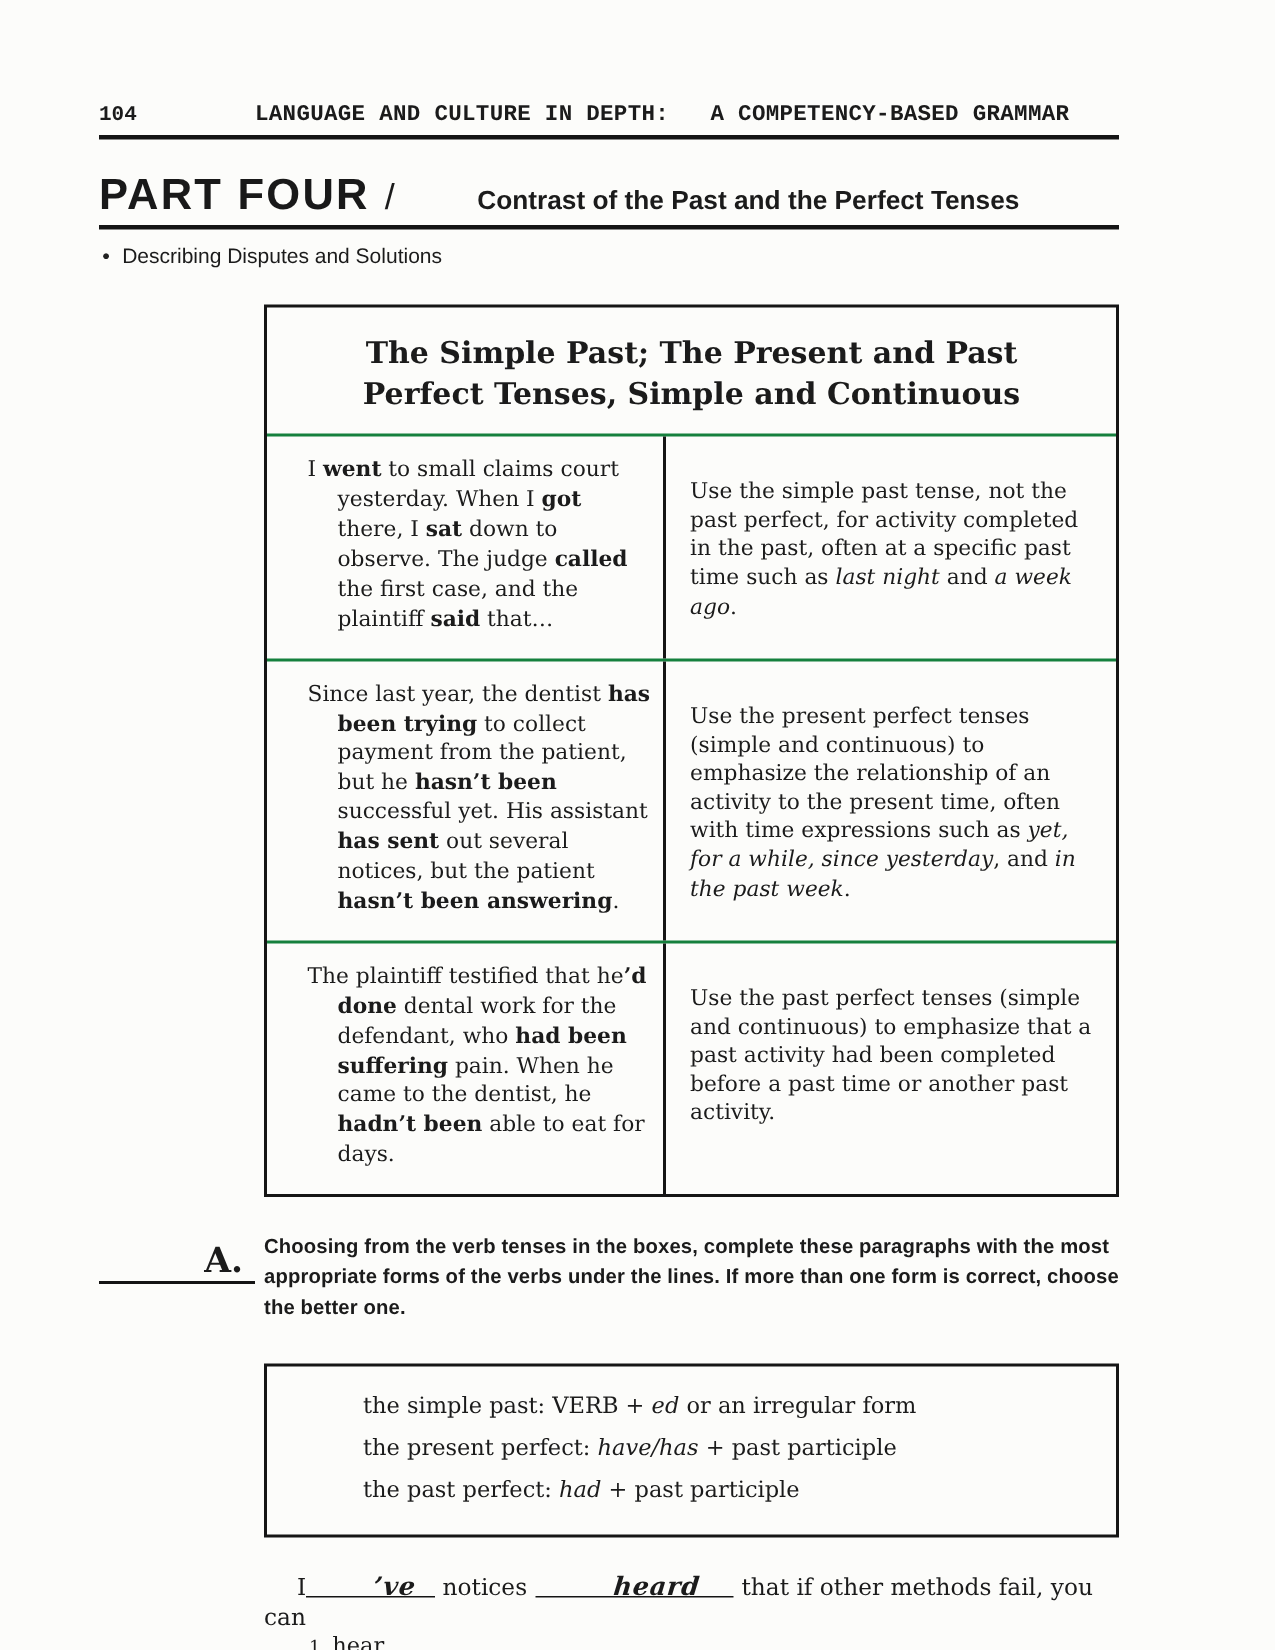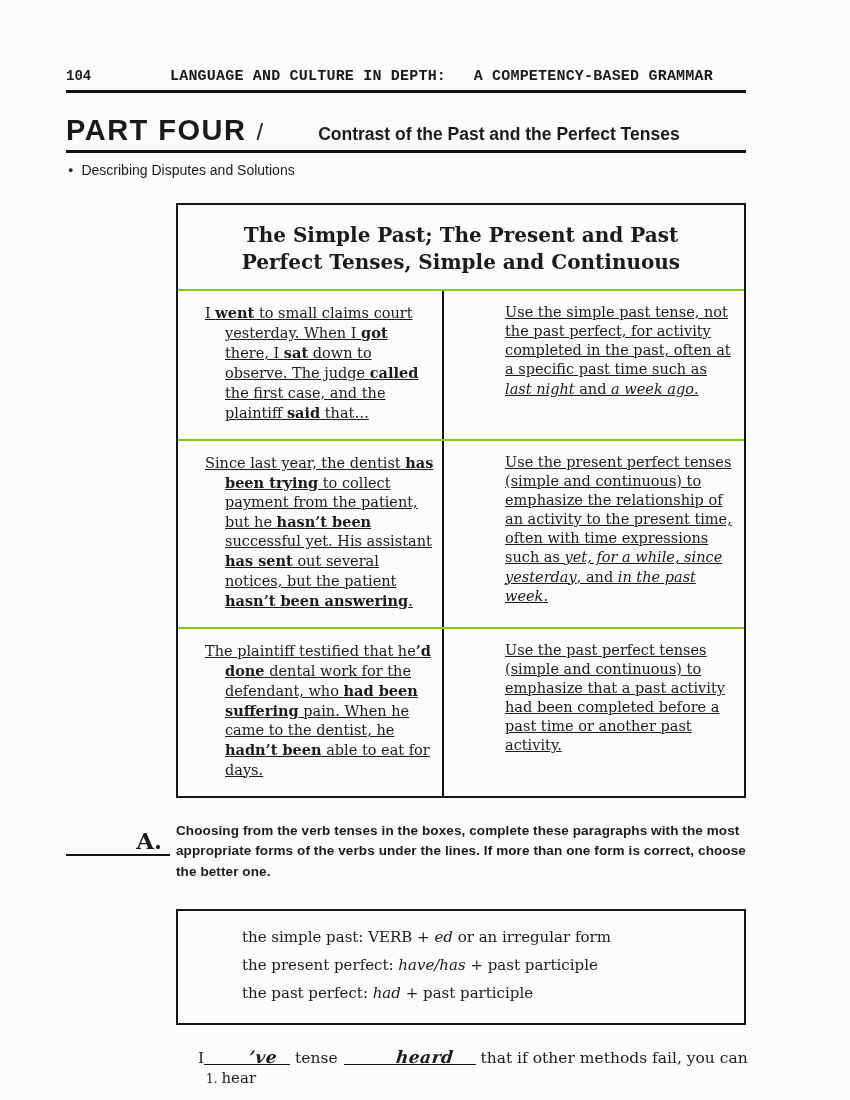--- a/index.html
+++ b/index.html
@@ -23,23 +23,23 @@
   .part-row{margin-top:21px;font-family:"Liberation Sans","DejaVu Sans",sans-serif;font-weight:bold;display:flex;align-items:baseline;}
   .part-label{font-size:29px;letter-spacing:1.5px;color:#191919;}
   .part-slash{font-size:24px;font-weight:normal;margin:0 8px 0 10px;}
   .part-title-text{font-size:17.5px;margin-left:47px;}
   .part-rule{height:3px;background:#141414;margin-top:3px;}
   .bullet-row{margin-top:9px;font-family:"Liberation Sans","DejaVu Sans",sans-serif;font-size:14px;display:flex;align-items:center;}
   .bullet-dot{font-size:9px;margin:0 8px 0 2px;color:#222;}
   
   .tense-box{margin:25px 0 0 110px;width:566px;border:2.5px solid #151515;background:#fcfcfa;}
   .tense-box-title{padding:17px 30px 13px;text-align:center;font-weight:bold;font-size:20px;line-height:1.35;}
-  .tense-row{display:flex;border-top:2px solid #84cc16;text-decoration:underline;}
+  .tense-row{display:flex;border-top:2px solid #15803d;}
   .cell-left{width:47%;box-sizing:border-box;border-right:2px solid #151515;padding:12px 8px 16px 27px;}
-  .cell-right{flex:1;box-sizing:border-box;padding:12px 12px 16px 16px;margin-left:45px;}
+  .cell-right{flex:1;box-sizing:border-box;padding:28px 12px 16px 16px;}
   .cell-txt{font-size:14.5px;line-height:1.32;}
   .hang{text-indent:-20px;padding-left:20px;}
   .b{font-weight:bold;}
   .i{font-style:italic;}
   
   .ex-row{display:flex;margin-top:23px;}
   .ex-label-col{width:110px;flex:none;position:relative;}
   .ex-label{display:block;width:104px;border-bottom:2px solid #141414;text-align:right;font-size:23px;font-weight:bold;padding:6px 8px 0 0;box-sizing:border-box;}
   .ex-instr{flex:1;font-family:"Liberation Sans","DejaVu Sans",sans-serif;font-weight:bold;font-size:13.5px;line-height:1.52;letter-spacing:.1px;}
   
@@ -120,18 +120,18 @@
     <div class="ex-instr">Choosing from the verb tenses in the boxes, complete these paragraphs with the most appropriate forms of the verbs under the lines. If more than one form is correct, choose the better one.</div>
   </div>
 
   <div class="formula-box">
     <div class="formula-line"><span>the simple past: VERB + </span><span class="i">ed</span><span> or an irregular form</span></div>
     <div class="formula-line"><span>the present perfect: </span><span class="i">have/has</span><span> + past participle</span></div>
     <div class="formula-line"><span>the past perfect: </span><span class="i">had</span><span> + past participle</span></div>
   </div>
 
   <div class="para">
-    <div class="pline indent1"><span>I</span><span class="blank w1"><span class="hw a1">’ve</span></span> <span>tense</span><span class="blank w2"><span class="hw a2">heard</span></span> <span>that if other methods fail, you can</span></div>
+    <div class="pline indent1"><span>I</span><span class="blank w1"><span class="hw a1">’ve</span></span> <span>notices</span><span class="blank w2"><span class="hw a2">heard</span></span> <span>that if other methods fail, you can</span></div>
     <div class="hint h1"><span class="num">1.</span><span class="verb">hear</span></div>
 
   </div>
 
 </div>
 
 </body></html>

